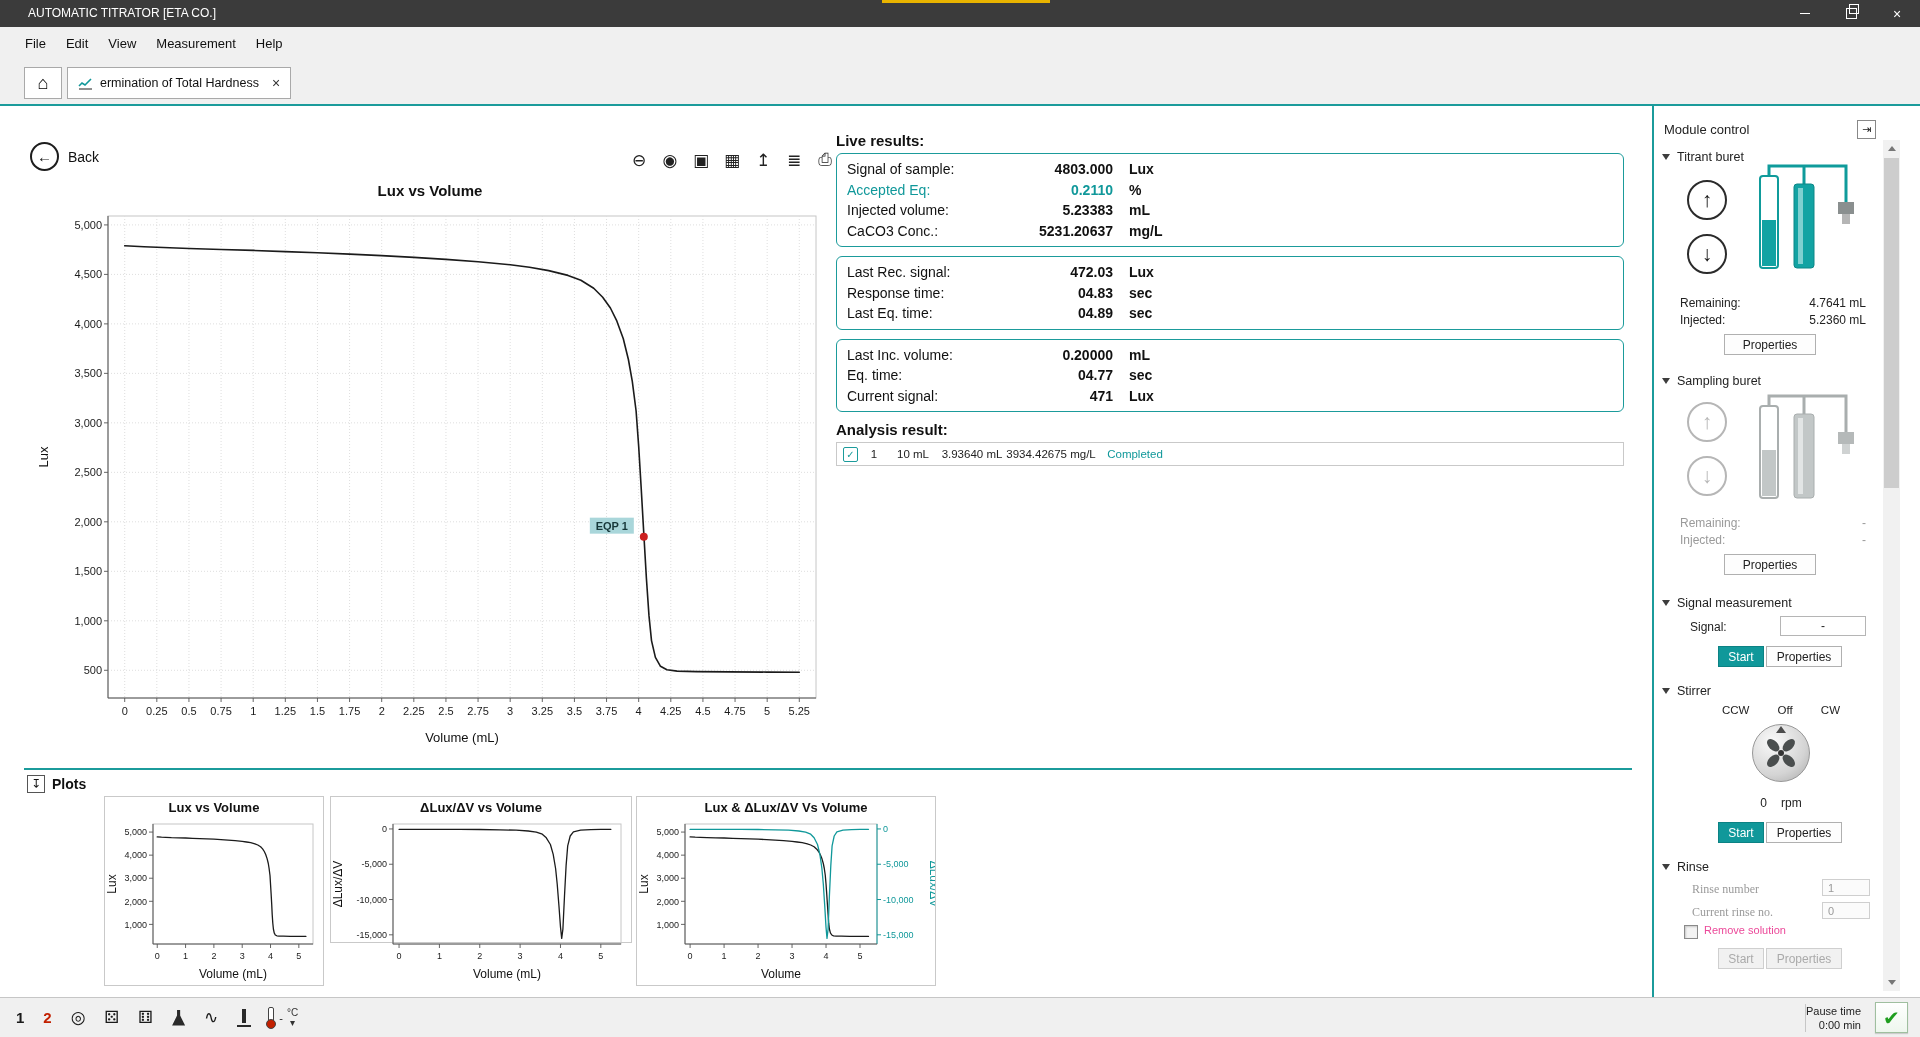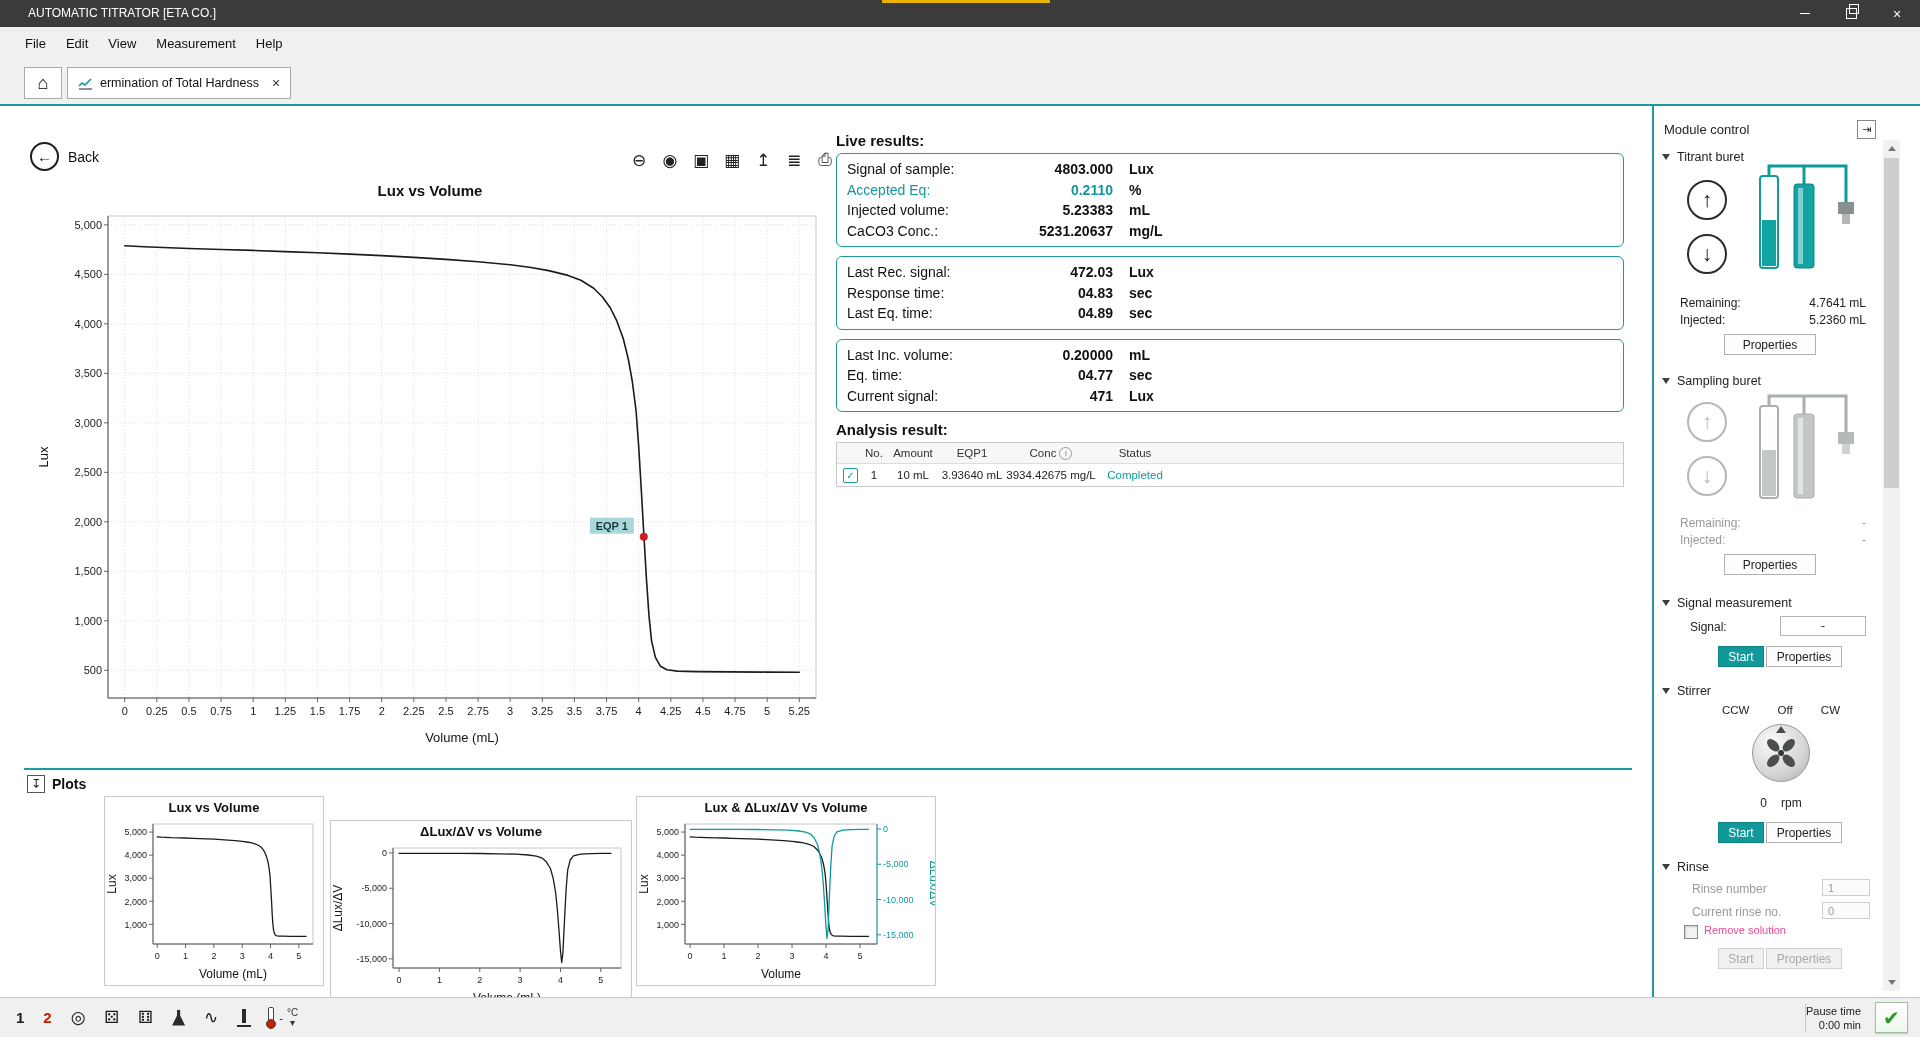--- a/index.html
+++ b/index.html
@@ -62,21 +62,21 @@
   .info-icon{display:inline-flex;width:11px;height:11px;border:1px solid #9a9a9a;border-radius:50%;font-size:8px;color:#777;align-items:center;justify-content:center;margin-left:3px;vertical-align:1px;}
 
   
   .plots-divider{position:absolute;left:24px;top:662px;width:1608px;border-top:2px solid #1b9b9b;}
   .plots-header{position:absolute;left:27px;top:669px;display:flex;align-items:center;gap:7px;font-size:14px;font-weight:bold;color:#111;}
   .plots-icon{width:16px;height:16px;border:1px solid #555;display:flex;align-items:center;justify-content:center;font-size:12px;font-weight:normal;}
   .mini-panel{position:absolute;border:1px solid #c9c9c9;background:#fff;box-sizing:border-box;}
   .mini-title{height:18px;margin-top:3px;text-align:center;font-size:13px;font-weight:bold;color:#111;}
   .mini-canvas{width:100%;height:164px;}
   #mini1{left:104px;top:690px;width:220px;height:190px;}
-  #mini2{left:330px;top:690px;width:302px;height:196px;margin-top:24px;}
+  #mini2{left:330px;top:690px;width:302px;height:147px;}
   #mini3{left:636px;top:690px;width:300px;height:190px;}
 
   
   .sidebar{position:absolute;left:1652px;top:0;width:268px;height:893px;background:#fff;border-left:2px solid #1b9b9b;box-sizing:border-box;}
   .mc-header{position:absolute;left:10px;right:44px;top:14px;display:flex;justify-content:space-between;align-items:center;font-size:13px;color:#222;}
   .mc-dock{width:17px;height:17px;border:1px solid #888;display:flex;align-items:center;justify-content:center;font-size:11px;cursor:pointer;}
   .mc-sec{position:absolute;left:8px;display:flex;align-items:center;gap:7px;font-size:12.5px;color:#222;cursor:pointer;}
   .caret{width:0;height:0;border-left:4.5px solid transparent;border-right:4.5px solid transparent;border-top:6px solid #3d3d3d;}
   .round-btn{position:absolute;width:40px;height:40px;border:2.5px solid #2b2b2b;border-radius:50%;background:#fff;display:flex;align-items:center;justify-content:center;font-size:21px;font-weight:bold;color:#111;cursor:pointer;box-sizing:border-box;}
   .round-btn.gray{border-color:#b6b6b6;color:#b6b6b6;}
@@ -87,21 +87,21 @@
   .props-btn{position:absolute;left:70px;width:92px;background:#fdfdfd;border:1px solid #b0b0b0;color:#222;}
   .start-btn{position:absolute;left:64px;width:46px;background:#10989a;border:1px solid #0c8284;color:#fff;}
   .pair-props{position:absolute;left:112px;width:76px;background:#fdfdfd;border:1px solid #b0b0b0;color:#222;}
   .btn.disabled{background:#f1f1f1;border-color:#cfcfcf;color:#aaa;cursor:default;}
   .sig-row-label{position:absolute;left:36px;font-size:12px;color:#222;}
   .sig-input{position:absolute;left:126px;width:86px;height:20px;border:1px solid #b5b5b5;background:#fff;font-size:12px;color:#222;display:flex;align-items:center;justify-content:center;box-sizing:border-box;}
   .stir-labels{position:absolute;left:68px;top:598px;width:118px;display:flex;justify-content:space-between;font-size:11.5px;color:#222;}
   .knob{position:absolute;left:98px;top:618px;width:58px;height:58px;border-radius:50%;border:1px solid #979797;background:radial-gradient(circle at 35% 30%,#fafafa,#d4d4d4 62%,#a8a8a8);display:flex;align-items:center;justify-content:center;cursor:pointer;box-sizing:border-box;}
   .knob-pointer{position:absolute;top:1px;left:50%;transform:translateX(-50%);width:0;height:0;border-left:5px solid transparent;border-right:5px solid transparent;border-bottom:7px solid #4c4c4c;}
   .rpm{position:absolute;left:68px;top:690px;width:118px;display:flex;justify-content:center;gap:14px;font-size:12px;color:#222;}
-  .rinse-label{position:absolute;font-size:12px;color:#9a9a9a;}
+  .rinse-label{position:absolute;font-size:12px;color:#9a9a9a;font-family:Liberation Serif, serif;}
   .mini-input{position:absolute;width:48px;height:17px;border:1px solid #cfcfcf;background:#fbfbfb;color:#9a9a9a;font-size:11px;display:flex;align-items:center;padding:0 5px;box-sizing:border-box;}
   .checkbox{position:absolute;width:14px;height:14px;border:1px solid #8a8a8a;background:#f3f3f3;box-shadow:inset 1px 1px 2px rgba(0,0,0,.18);box-sizing:border-box;}
   .cb-label{position:absolute;font-size:11px;color:#ec4899;}
   .scrollbar{position:absolute;right:20px;top:34px;height:851px;width:17px;background:#f1f1f1;}
   .sb-btn{position:absolute;left:0;width:17px;height:17px;display:flex;align-items:center;justify-content:center;cursor:pointer;}
   .sb-up{top:0;}.sb-down{bottom:0;}
   .tri-up{width:0;height:0;border-left:4px solid transparent;border-right:4px solid transparent;border-bottom:5px solid #777;}
   .tri-down{width:0;height:0;border-left:4px solid transparent;border-right:4px solid transparent;border-top:5px solid #777;}
   .sb-thumb{position:absolute;left:1px;top:18px;width:15px;height:330px;background:#cdcdcd;cursor:pointer;}
 
@@ -351,29 +351,20 @@
             <span class="lr-label">Current signal:</span>
             <span class="lr-value">471</span>
             <span class="lr-unit">Lux</span>
           </div>
         </div>
     </div>
 
     <div class="analysis">
       <div class="section-title">Analysis result:</div>
       <div class="ar-table">
-        <div class="ar-head" id="ar-head">
-            <div class="ar-hcell"></div>
-            <div class="ar-hcell">No.</div>
-            <div class="ar-hcell">Amount</div>
-            <div class="ar-hcell">EQP1</div>
-            <div class="ar-hcell">Conc<span class="info-icon">i</span></div>
-            <div class="ar-hcell">Status</div>
-            <div class="ar-hcell"></div>
-          </div>
         <div id="ar-body">
             <div class="ar-row">
               <span class="ar-check on">✓</span>
               <div class="ar-cell">1</div>
               <div class="ar-cell">10 mL</div>
               <div class="ar-cell">3.93640 mL</div>
               <div class="ar-cell">3934.42675 mg/L</div>
               <div class="ar-cell ar-status">Completed</div>
               <div class="ar-cell"></div>
             </div>

